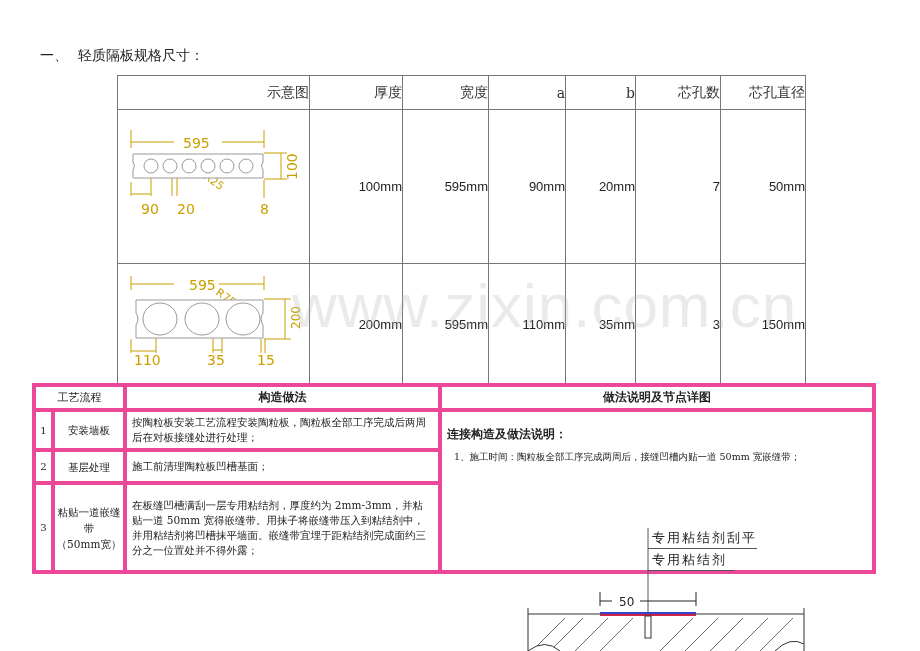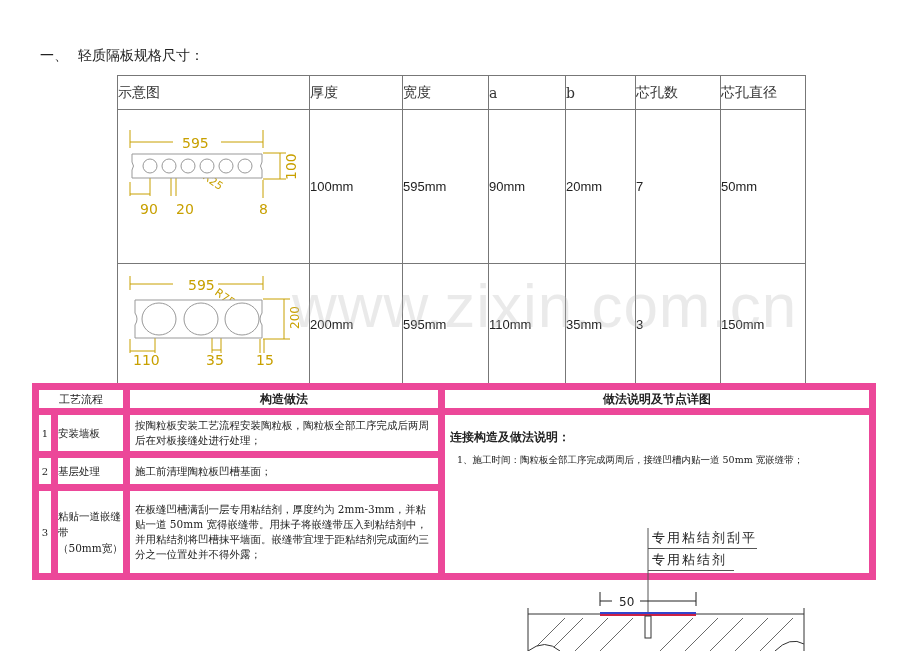--- a/index.html
+++ b/index.html
@@ -2,31 +2,31 @@
 <html><head>
 <meta charset="utf-8">
 <style>
   * { box-sizing: border-box; margin: 0; padding: 0; }
   body { width: 920px; height: 651px; background: #fff; position: relative; overflow: hidden;
          font-family: "DejaVu Serif", serif; color: #222; }
   .heading { position: absolute; left: 40px; top: 47px; font-size: 14px; }
   .heading .num { display: inline-block; width: 38px; }
   table { border-collapse: collapse; position: absolute; }
   #spec { left: 117px; top: 75px; width: 689px; }
-  #spec td, #spec th { border: 1px solid #777; text-align: left; vertical-align: middle;
+  #spec td, #spec th { border: 1px solid #777; text-align: right; vertical-align: middle;
         font-family: "Liberation Sans", sans-serif; font-size: 13px; font-weight: normal; color: #222; }
   #spec th { height: 34px; font-family: "DejaVu Serif", serif; font-size: 14px; color: #333; }
   #spec tr.r1 td { height: 152px; }
   #spec tr.r2 td { height: 120px; }
   #proc { left: 32px; top: 383px; width: 844px; border: 2px solid #222; }
-  #proc td, #proc th { border: 7px solid #ec4899; font-size: 10px; vertical-align: middle; }
+  #proc td, #proc th { border: 4px solid #ec4899; font-size: 10px; vertical-align: middle; }
   #proc th { height: 25px; font-family: "DejaVu Sans", sans-serif; font-weight: bold; font-size: 12px; }
   #proc th.plain { font-family: "DejaVu Serif", serif; font-weight: normal; font-size: 11px; }
   #proc td.idx { text-align: center; width: 19px; }
-  #proc td.step { width: 72px; font-size: 10.5px; line-height: 16px; }
+  #proc td.step { text-align: center; width: 72px; font-size: 10.5px; line-height: 16px; }
   #proc td.desc { padding: 3px 5px; line-height: 15px; font-size: 10.5px; width: 315px; }
   #proc td.notes { vertical-align: top; padding: 4px; border-radius: 10px; }
   .notes-title { font-family: "DejaVu Sans", sans-serif; font-weight: bold; font-size: 12px; margin: 10px 0 0 1px; }
   .notes-item { font-size: 9.5px; margin: 8px 8px 0 8px; }
   .wm { position: absolute; left: 292px; top: 270px; font-family: "Liberation Sans", sans-serif;
         font-size: 62px; color: rgba(180,180,180,0.28); letter-spacing: 1px; pointer-events: none; }
   .detail { position: absolute; left: 520px; top: 520px; }
   .labels { position: absolute; left: 648px; top: 527px; font-size: 13px; line-height: 21px; letter-spacing: 2px; }
   .labels div { border-bottom: 1px solid #555; padding-left: 4px; }
 </style>

